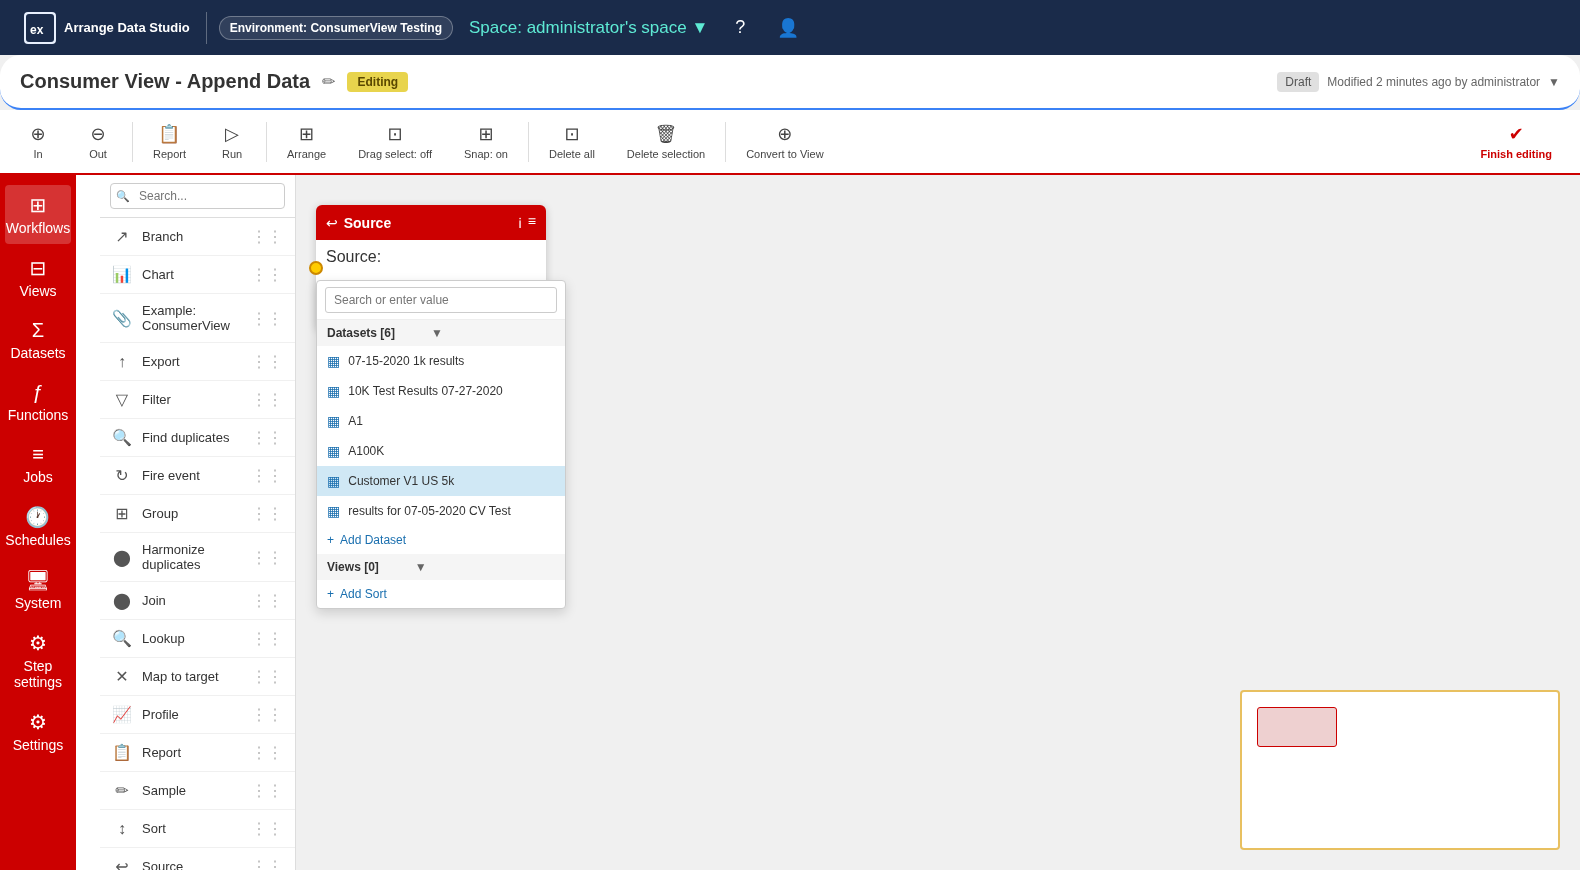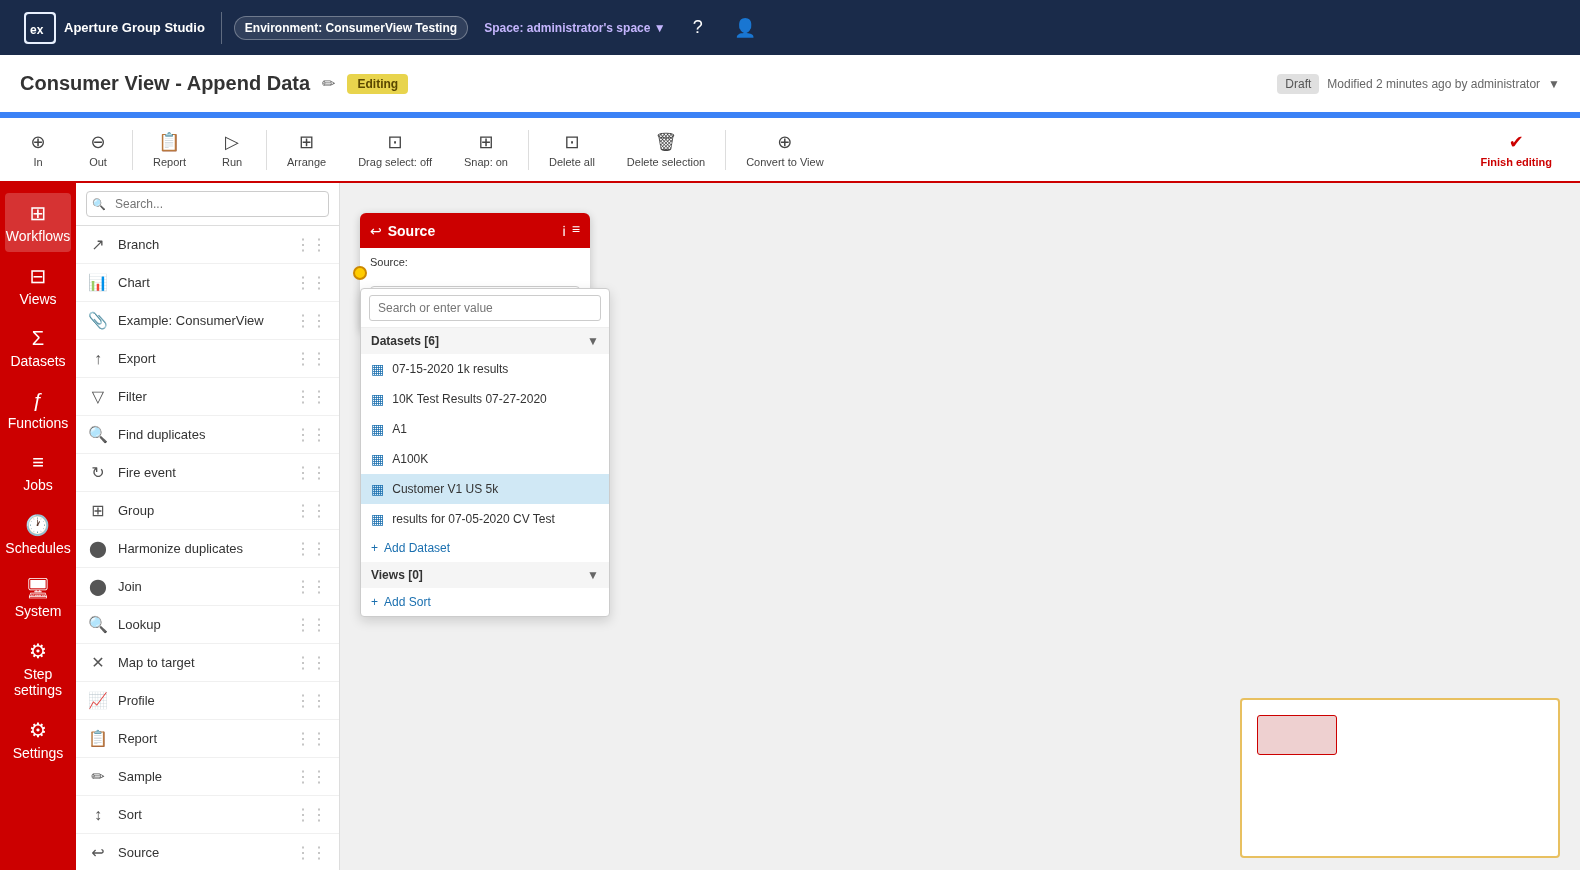--- a/index.html
+++ b/index.html
@@ -48,27 +48,28 @@
     .nav-icon-btn {
       width: 32px; height: 32px;
       display: flex; align-items: center; justify-content: center;
       color: white;
       cursor: pointer;
       font-size: 18px;
     }
 
     
     .title-bar {
-      height: 63px;
+      height: 55px;
       background: white;
       display: flex;
       align-items: center;
       padding: 0 20px;
-      border-bottom: 6px solid #3b82f6;
+      border-bottom: 2px solid #3b82f6;
       gap: 12px;
+      border-radius: 21px;
     }
     .title-text {
       font-size: 20px;
       font-weight: 600;
       color: #333;
     }
     .edit-icon {
       color: #666;
       cursor: pointer;
       font-size: 16px;
@@ -163,26 +164,27 @@
       cursor: pointer;
       border-radius: 4px;
       gap: 3px;
     }
     .icon-sidebar-item.active { background: rgba(255,255,255,0.2); }
     .icon-sidebar-item .icon { font-size: 20px; color: white; }
     .icon-sidebar-item .label { font-size: 14px; color: white; text-align: center; }
 
     
     .steps-panel {
-      width: 264px;
+      width: 220px;
       background: white;
       border-right: 1px solid #ddd;
       display: flex;
       flex-direction: column;
       overflow: hidden;
+      padding-left: 24px;
     }
     .steps-search {
       padding: 8px 10px;
       border-bottom: 1px solid #ddd;
     }
     .steps-search input {
       width: 100%;
       padding: 5px 8px 5px 28px;
       border: 1px solid #ccc;
       border-radius: 4px;
@@ -242,21 +244,21 @@
       gap: 6px;
     }
     .source-card-header .title { color: white; font-weight: bold; font-size: 14px; flex: 1; }
     .source-card-header .icons { display: flex; gap: 6px; }
     .source-card-header .hicon { color: white; font-size: 14px; cursor: pointer; }
     .source-card-body {
       background: white;
       border-radius: 0 0 6px 6px;
       padding: 8px 10px;
     }
-    .source-label { font-size: 11px; color: #333; margin-bottom: 18px; }
+    .source-label { font-size: 16px; color: #333; margin-bottom: 18px; }
     .source-dropdown {
       display: flex;
       align-items: center;
       border: 1px solid #ccc;
       border-radius: 4px;
       padding: 4px 8px;
       background: white;
       cursor: pointer;
       gap: 6px;
     }
@@ -283,26 +285,26 @@
       width: 100%;
       padding: 5px 8px;
       border: 1px solid #ccc;
       border-radius: 3px;
       font-size: 12px;
       outline: none;
     }
     .dropdown-section-header {
       display: flex;
       align-items: center;
-      justify-content: space-between;
       padding: 6px 10px;
       background: #f5f5f5;
       font-size: 12px;
       font-weight: bold;
       color: #333;
+      gap: 36px;
     }
     .dropdown-section-header .expand-icon { color: #666; font-size: 12px; }
     .dropdown-item {
       display: flex;
       align-items: center;
       padding: 7px 10px;
       cursor: pointer;
       gap: 8px;
       font-size: 12px;
       color: #333;
@@ -359,28 +361,28 @@
 <body>
 
 <div class="top-nav">
   <div class="top-nav-logo">
     <div class="logo-icon">
       <svg width="28" height="28" viewBox="0 0 28 28">
         <rect width="28" height="28" rx="3" fill="#1a2b4a"></rect>
         <text x="4" y="20" font-size="12" fill="white" font-weight="bold">ex</text>
       </svg>
     </div>
-    <span style="color:white; font-size:13px;">Aperture Group Studio</span>
+    <span style="color:white; font-size:13px;">Arrange Data Studio</span>
   </div>
   <div class="top-nav-right">
     <div class="env-badge">
       <span>Environment:</span>
       <span>ConsumerView Testing</span>
     </div>
-    <div style="color:#c4b5fd; font-size:12px;font-weight:bold;">
+    <div style="color:#5eead4; font-size:17px;">
       <span>Space:</span>
       <span>administrator's space</span>
       <span> ▼</span>
     </div>
     <div class="nav-icon-btn">?</div>
     <div class="nav-icon-btn">👤</div>
   </div>
 </div>
 
 <div class="title-bar">

